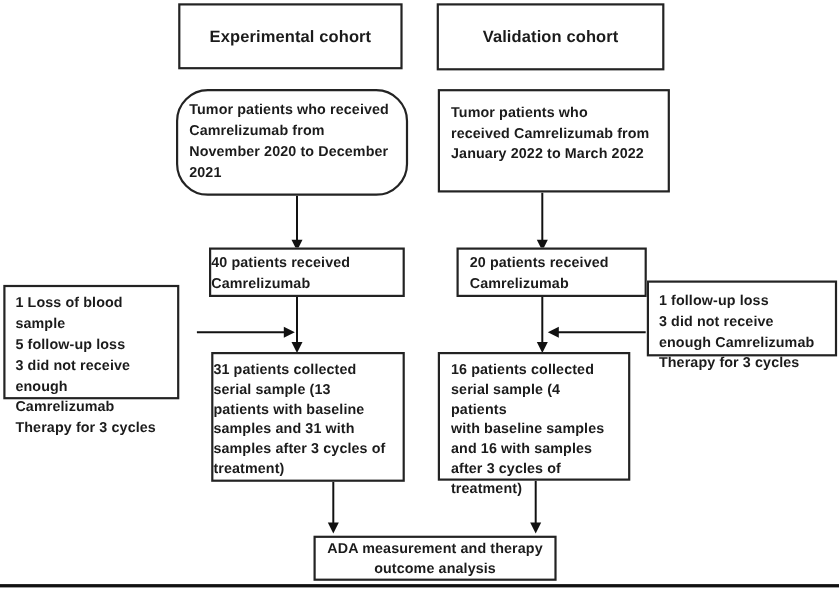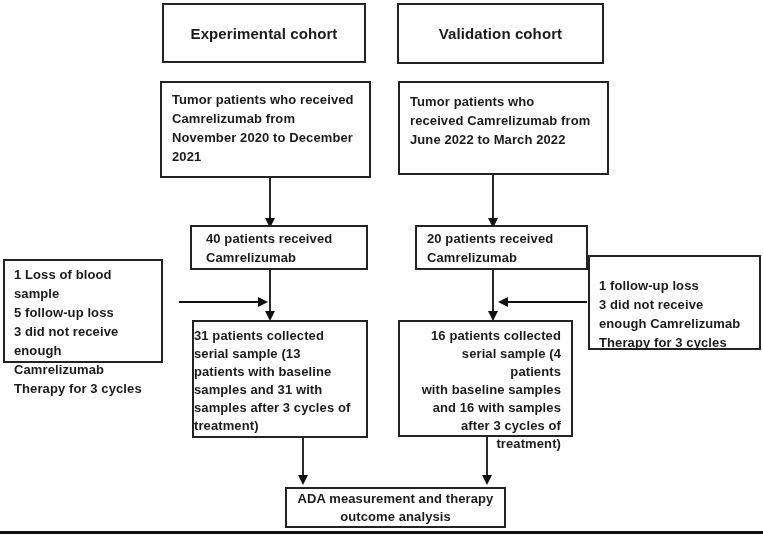--- a/index.html
+++ b/index.html
@@ -26,28 +26,28 @@
   .center {
     display: flex;
     align-items: center;
     justify-content: center;
     text-align: center;
   }
   .title-box { font-size: 15px; }
 
   #exp-title      { left:162px; top:3px;   width:204px; height:60px; }
   #val-title      { left:397px; top:3px;   width:207px; height:61px; }
-  #exp-source     { left:160px; top:81px;  width:211px; height:97px;  padding:7px 10px; }
+  #exp-source     { left:160px; top:81px;  width:211px; height:97px;  padding:7px 10px;border-radius:29px; }
   #val-source     { left:398px; top:81px;  width:211px; height:94px;  padding:9px 10px; }
-  #exp-received   { left:190px; top:225px; width:178px; height:45px;  padding:2px 14px; }
+  #exp-received   { left:190px; top:225px; width:178px; height:45px;  padding:2px 0; }
   #val-received   { left:400px; top:225px; width:173px; height:45px;  padding:2px 10px;margin-left:15px; }
   #exp-excluded   { left:3px;   top:259px; width:160px; height:104px; padding:4px 9px; }
-  #val-excluded   { left:588px; top:255px; width:173px; height:95px;  padding:19px 9px; }
+  #val-excluded   { left:588px; top:255px; width:173px; height:69px;  padding:6px 9px; }
   #exp-collected  { left:192px; top:320px; width:176px; height:118px; padding:5px 0; line-height:18px; }
-  #val-collected  { left:398px; top:320px; width:175px; height:117px; padding:5px 10px; line-height:18px;text-align:right; }
+  #val-collected  { left:398px; top:320px; width:175px; height:117px; padding:5px 10px; line-height:18px; }
   #ada-box        { left:285px; top:487px; width:221px; height:41px;  line-height:18px; }
 
   .arrows {
     position: absolute;
     left: 0; top: 0;
     width: 763px; height: 535px;
   }
   .arrows line { stroke: #111111; stroke-width: 1.8; }
   .arrows polygon { fill: #111111; }
 
@@ -102,21 +102,21 @@
 
   <div class="box center title-box" id="val-title">Validation cohort</div>
 
   <div class="box" id="exp-source">Tumor patients who received
 Camrelizumab from
 November 2020 to December
 2021</div>
 
   <div class="box" id="val-source">Tumor patients who
 received Camrelizumab from
-June 2022 to March 2022</div>
+January 2022 to March 2022</div>
 
   <div class="box" id="exp-received">40 patients received
 Camrelizumab</div>
 
   <div class="box" id="val-received">20 patients received
 Camrelizumab</div>
 
   <div class="box" id="exp-excluded">1 Loss of blood sample
 5 follow-up loss
 3 did not receive

